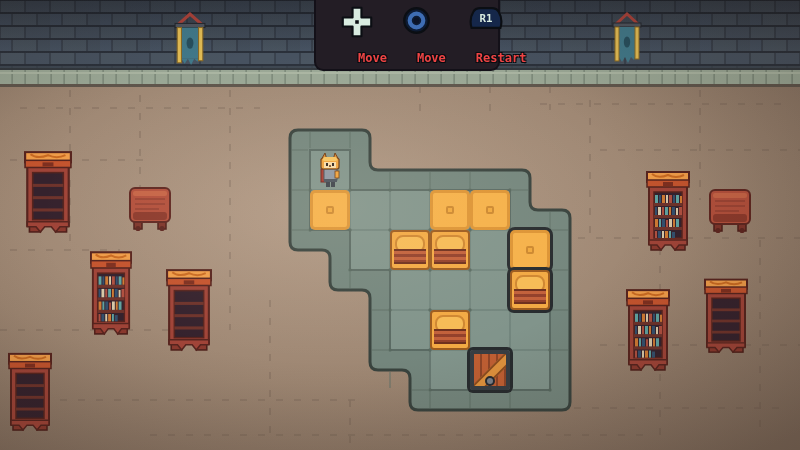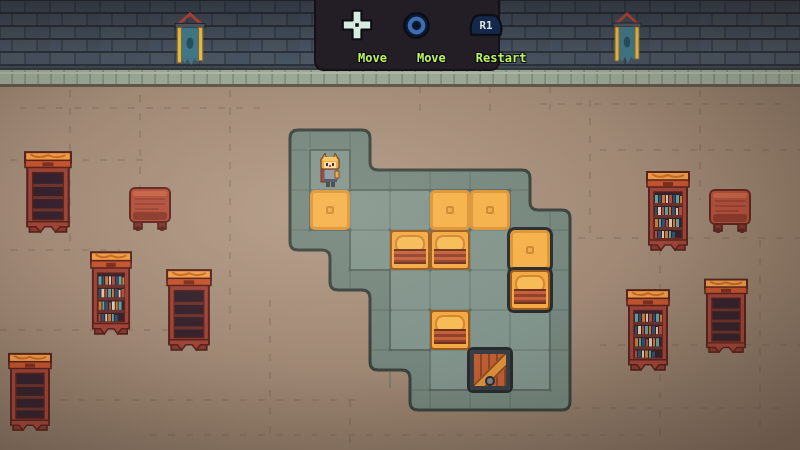--- a/index.html
+++ b/index.html
@@ -33,22 +33,22 @@
     width:10px;height:10px;border-radius:50%;background:#79808a;border:2px solid #262b31;box-sizing:border-box;}
   .dark{box-shadow:0 0 0 3px #272b2e;}
   .player{display:flex;align-items:flex-end;justify-content:center;}
   .player svg{margin-bottom:3px;}
   
   .panel{position:absolute;left:314px;top:0;width:186px;height:71px;z-index:5;
     background:#231d25;border:2px solid #131018;border-top:none;border-radius:0 0 9px 9px;
     box-sizing:border-box;display:flex;justify-content:space-between;align-items:stretch;
     padding:6px 12px 4px 12px;}
   .hint{display:flex;flex-direction:column;align-items:center;justify-content:space-between;}
-  .hint-icon{height:38px;display:flex;align-items:center;justify-content:center;}
-  .hint-label{font-size:12px;font-weight:bold;color:#bef264;letter-spacing:0;line-height:14px;
+  .hint-icon{height:38px;display:flex;justify-content:center;}
+  .hint-label{font-size:12px;font-weight:bold;color:#ef4444;letter-spacing:0;line-height:14px;
     text-shadow:1px 1px 0 #0a0c10,-1px 1px 0 #0a0c10,1px -1px 0 #0a0c10,-1px -1px 0 #0a0c10;margin-left:30px;}
 </style>
 </head>
 <body>
 
 <div class="stage">
 
   <svg class="bg" width="800" height="450">
     <defs>
       <pattern id="bricks" width="50" height="26" patternUnits="userSpaceOnUse">

